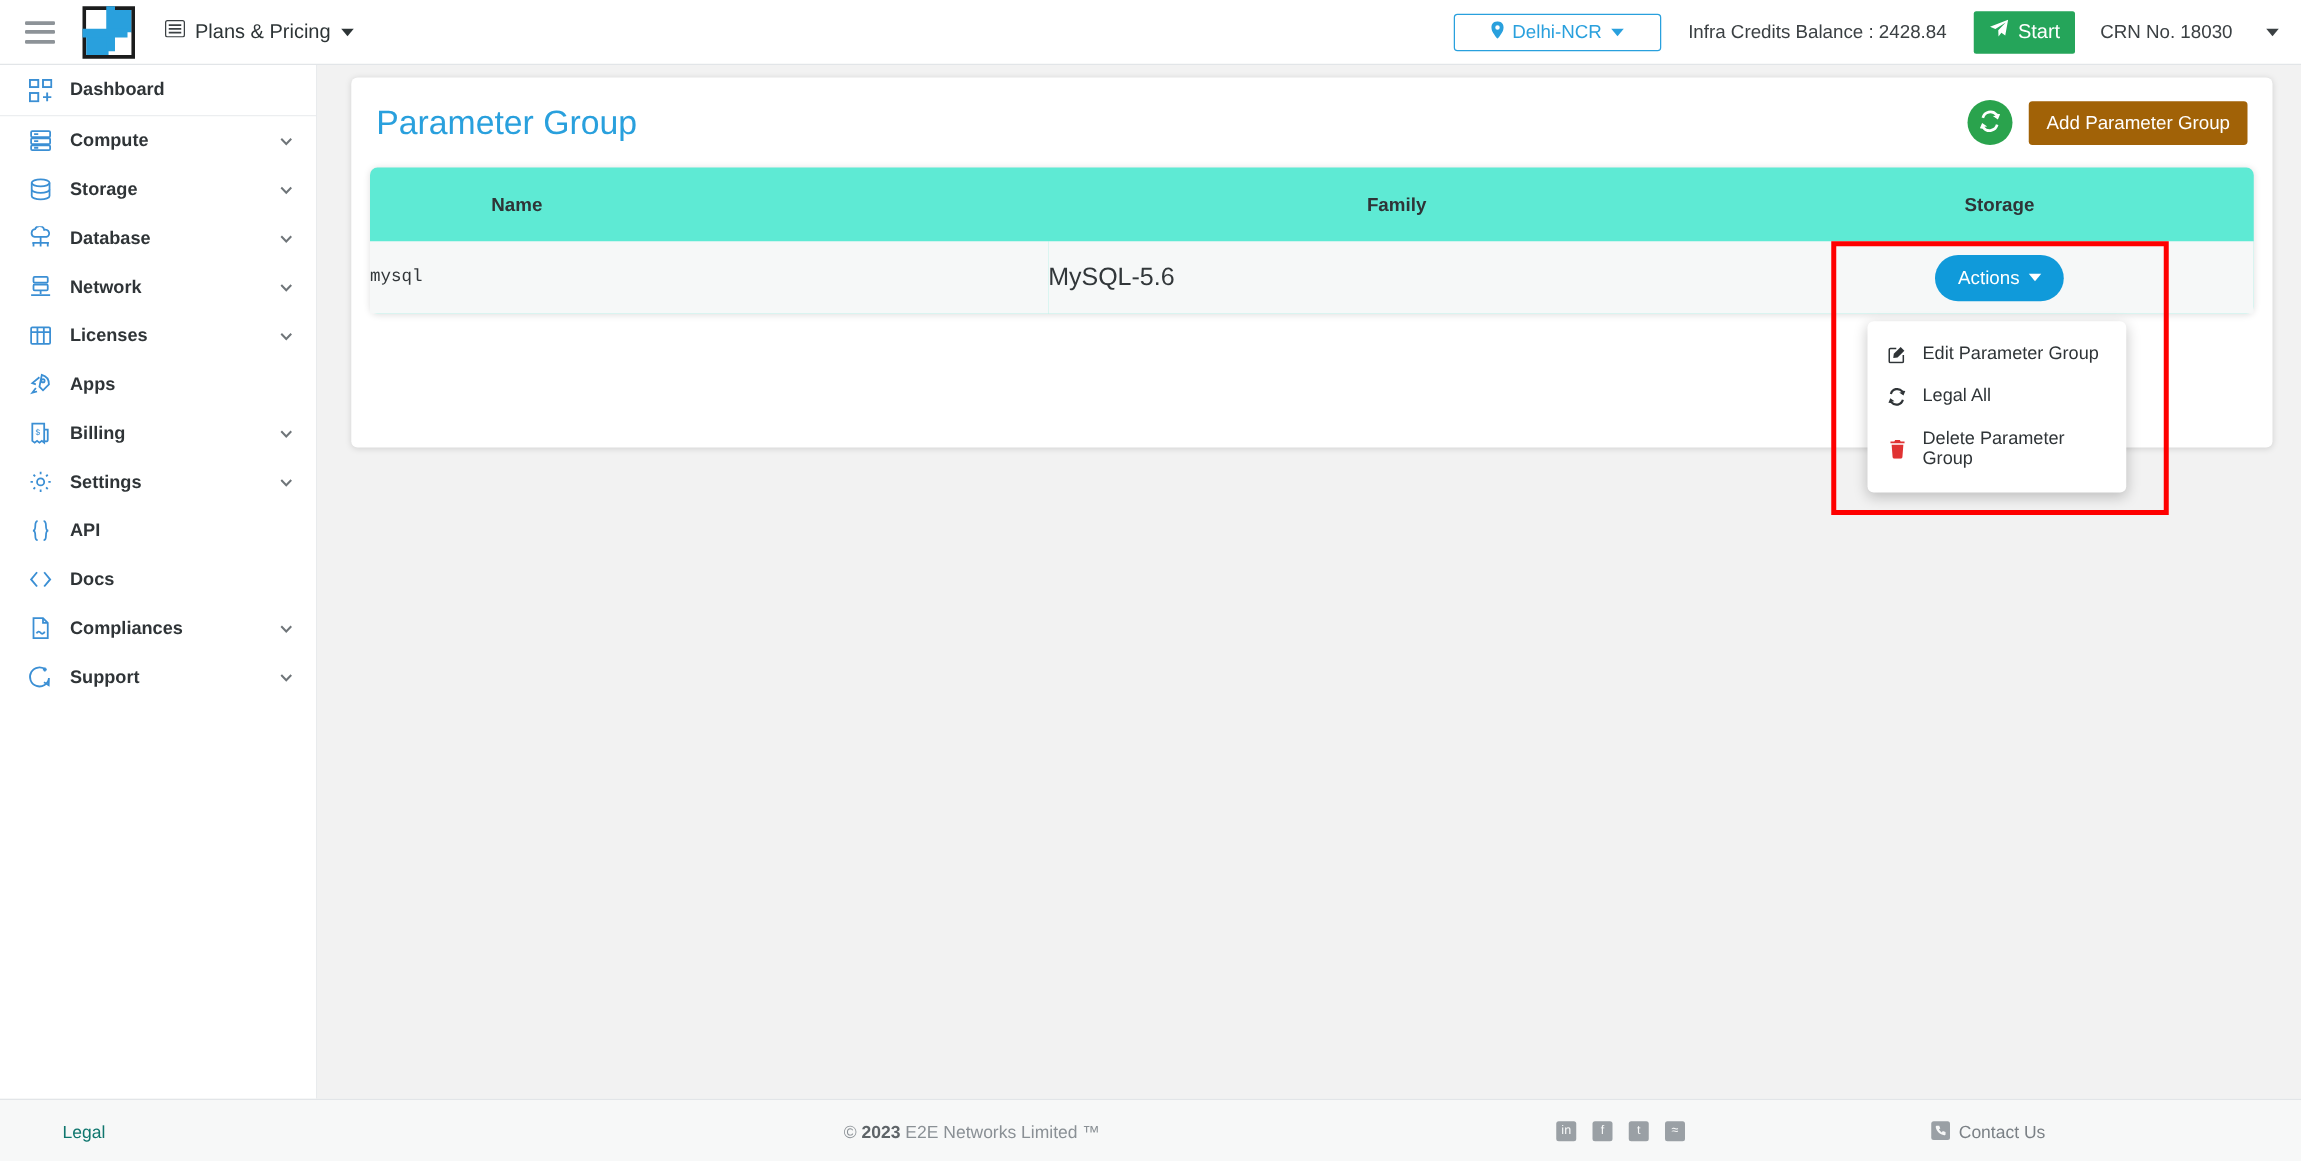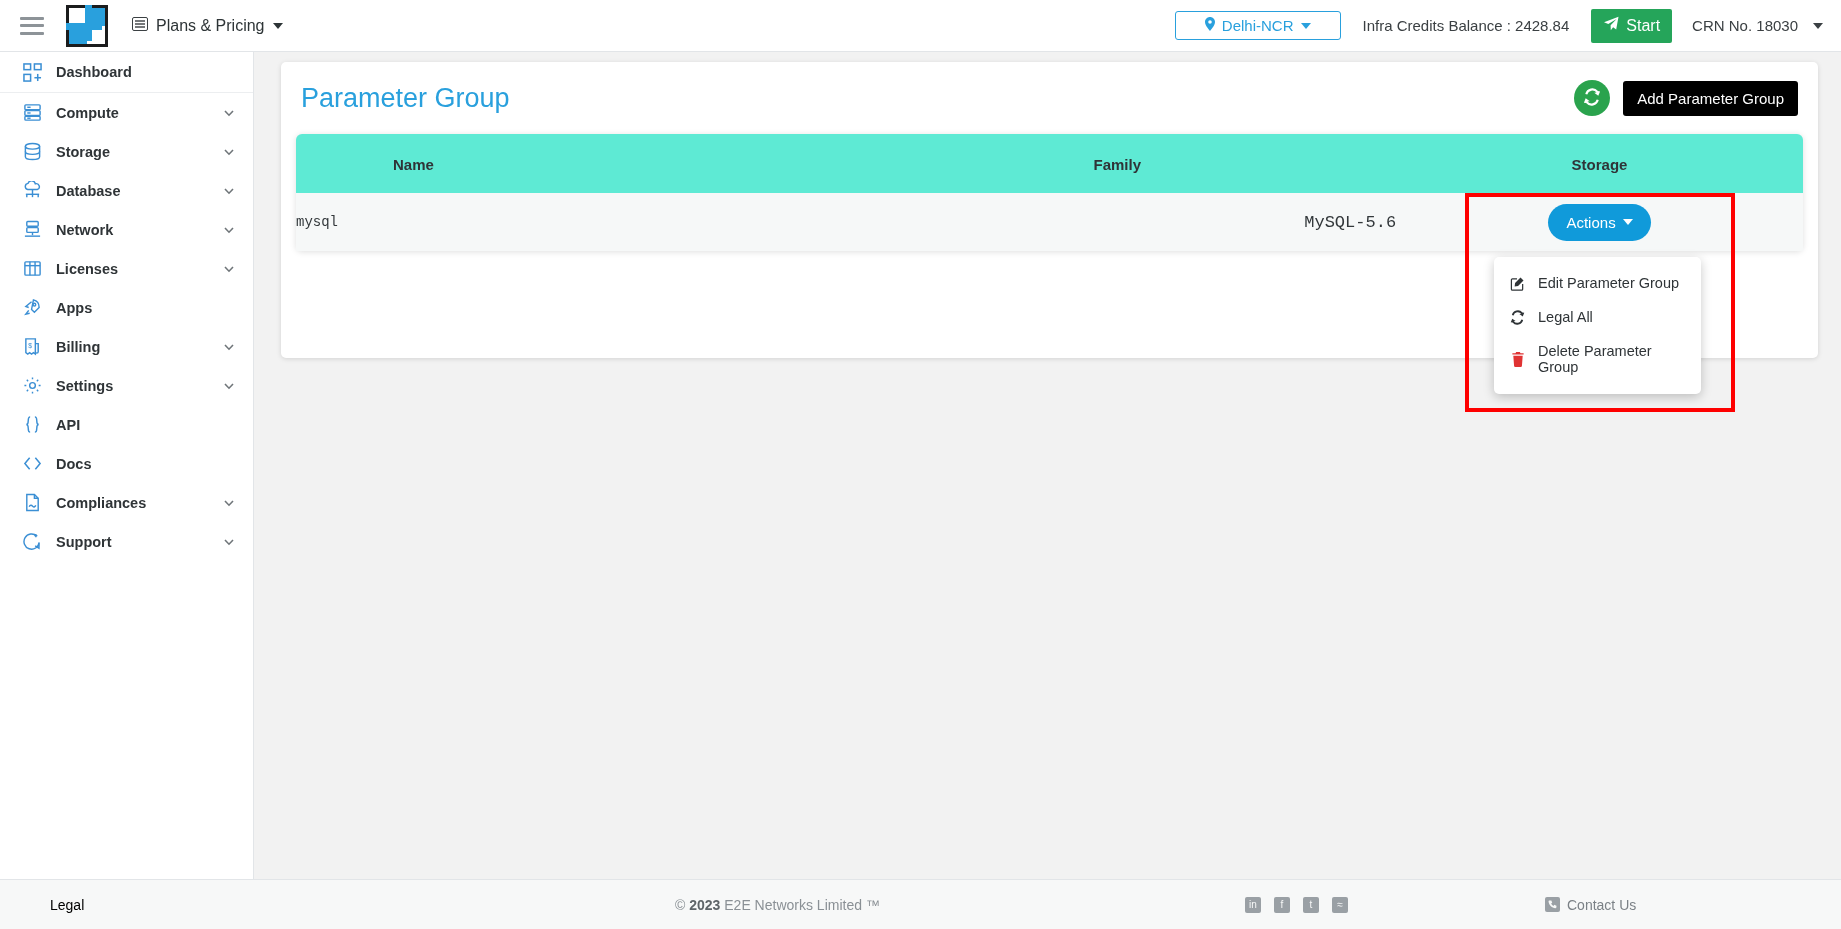--- a/index.html
+++ b/index.html
@@ -60,21 +60,21 @@
   }
   .region-pill .caret { border-left:5px solid transparent; border-right:5px solid transparent; border-top:6px solid #29a0dd; }
   .credits { font-size: 15px; color: #3b4043; margin-left: 22px; margin-right: 22px; white-space: nowrap; }
   .start-btn {
     background: #25a55a; color: #fff; font-size: 16px;
     padding: 8px 12px; border: none; border-radius: 2px; cursor: pointer;
     display: flex; align-items: center; gap: 7px; height: 34px;
   }
   .crn {
     font-size: 15px; color: #3b4043; margin-left: 20px; margin-right: 18px;
-    display: flex; align-items: center; gap: 15px; cursor: pointer; white-space: nowrap;
+    display: flex; align-items: center; gap: 27px; cursor: pointer; white-space: nowrap;
   }
   .crn .caret { border-left:5px solid transparent; border-right:5px solid transparent; border-top:6px solid #3b4043; }
 
   
   .sidebar {
     position: absolute; top: 52px; left: 0;
     width: 254px; height: 827px;
     background: #fff; border-right: 1px solid #e2e5e8;
     overflow: hidden;
   }
@@ -105,40 +105,40 @@
     display: flex; align-items: center; height: 72px; padding: 0 20px 0 20px;
   }
   .page-title { font-size: 27px; color: #29a0dd; font-weight: normal; }
   .head-actions { margin-left: auto; display: flex; align-items: center; gap: 13px; }
   .refresh-btn {
     width: 36px; height: 36px; border-radius: 50%;
     background: #2aa34d; border: none; cursor: pointer;
     display:flex; align-items:center; justify-content:center; color:#fff;
   }
   .add-btn {
-    background: #000000; color: #fff; border: none; border-radius: 3px;
+    background: #a16207; color: #fff; border: none; border-radius: 3px;
     font-size: 15px; padding: 9px 14px; cursor: pointer; white-space: nowrap;
   }
 
   .table-card {
     margin: 0 15px; background: #5eead4; border-radius: 6px;
     box-shadow: 0 1px 6px rgba(0,0,0,.13); overflow: visible;
   }
   table.ptable { width: 100%; border-collapse: collapse; }
   table.ptable th {
     font-size: 15px; color: #2f3437; font-weight: bold;
     padding: 22px 0 20px 0; text-align: center;
   }
   table.ptable th.c-name { width: 36%; text-align: left; padding-left: 97px; }
   table.ptable th.c-family { width: 37%; }
   table.ptable th.c-action { width: 27%; }
   table.ptable td { padding: 0; height: 58px; vertical-align: middle; }
   tr.data-row { background: #f6f8f8; }
   td.c-name { font-size: 14px; color: #32373a; padding-left: 97px; font-family: "Liberation Mono", monospace; }
-  td.c-family { font-size: 17px; color: #32373a; text-align: right; font-family: Liberation Mono, monospace; }
+  td.c-family { font-size: 20px; color: #32373a; text-align: left; }
   td.c-action { text-align: center; position: relative; }
 
   .actions-btn {
     background: #109ada; color: #fff; border: none; border-radius: 20px;
     font-size: 15px; padding: 10px 18px; cursor: pointer;
     display: inline-flex; align-items: center; gap: 7px;
   }
   .actions-btn .caret { border-left:5px solid transparent; border-right:5px solid transparent; border-top:6px solid #fff; }
 
   
@@ -160,21 +160,21 @@
   .dd-item .dd-ic { width: 15px; flex: 0 0 15px; display:flex; align-items:center; justify-content:center; color:#2f3437; }
   .dd-item .dd-ic.danger { color: #e03333; }
 
   
   .footer {
     position: absolute; left: 0; top: 879px;
     width: 1841px; height: 50px;
     background: #f7f8f8; border-top: 1px solid #e2e5e8;
     display: flex; align-items: center;
   }
-  .f-legal { font-size: 14px; color: #000000; margin-left: 50px; cursor: pointer; }
+  .f-legal { font-size: 14px; color: #0f766e; margin-left: 50px; cursor: pointer; }
   .f-copy { position: absolute; left: 675px; font-size: 14px; color: #8a9095; }
   .f-copy b { color: #5e6468; font-weight: bold; }
   .f-social { position: absolute; left: 1245px; display: flex; gap: 13px; }
   .sicon {
     width: 16px; height: 16px; background: #9aa0a5; border-radius: 2px;
     display: flex; align-items: center; justify-content: center;
     color: #f7f8f8; font-size: 10px; cursor: pointer;
   }
   .f-contact {
     position: absolute; left: 1545px; font-size: 14px; color: #7b8186;

